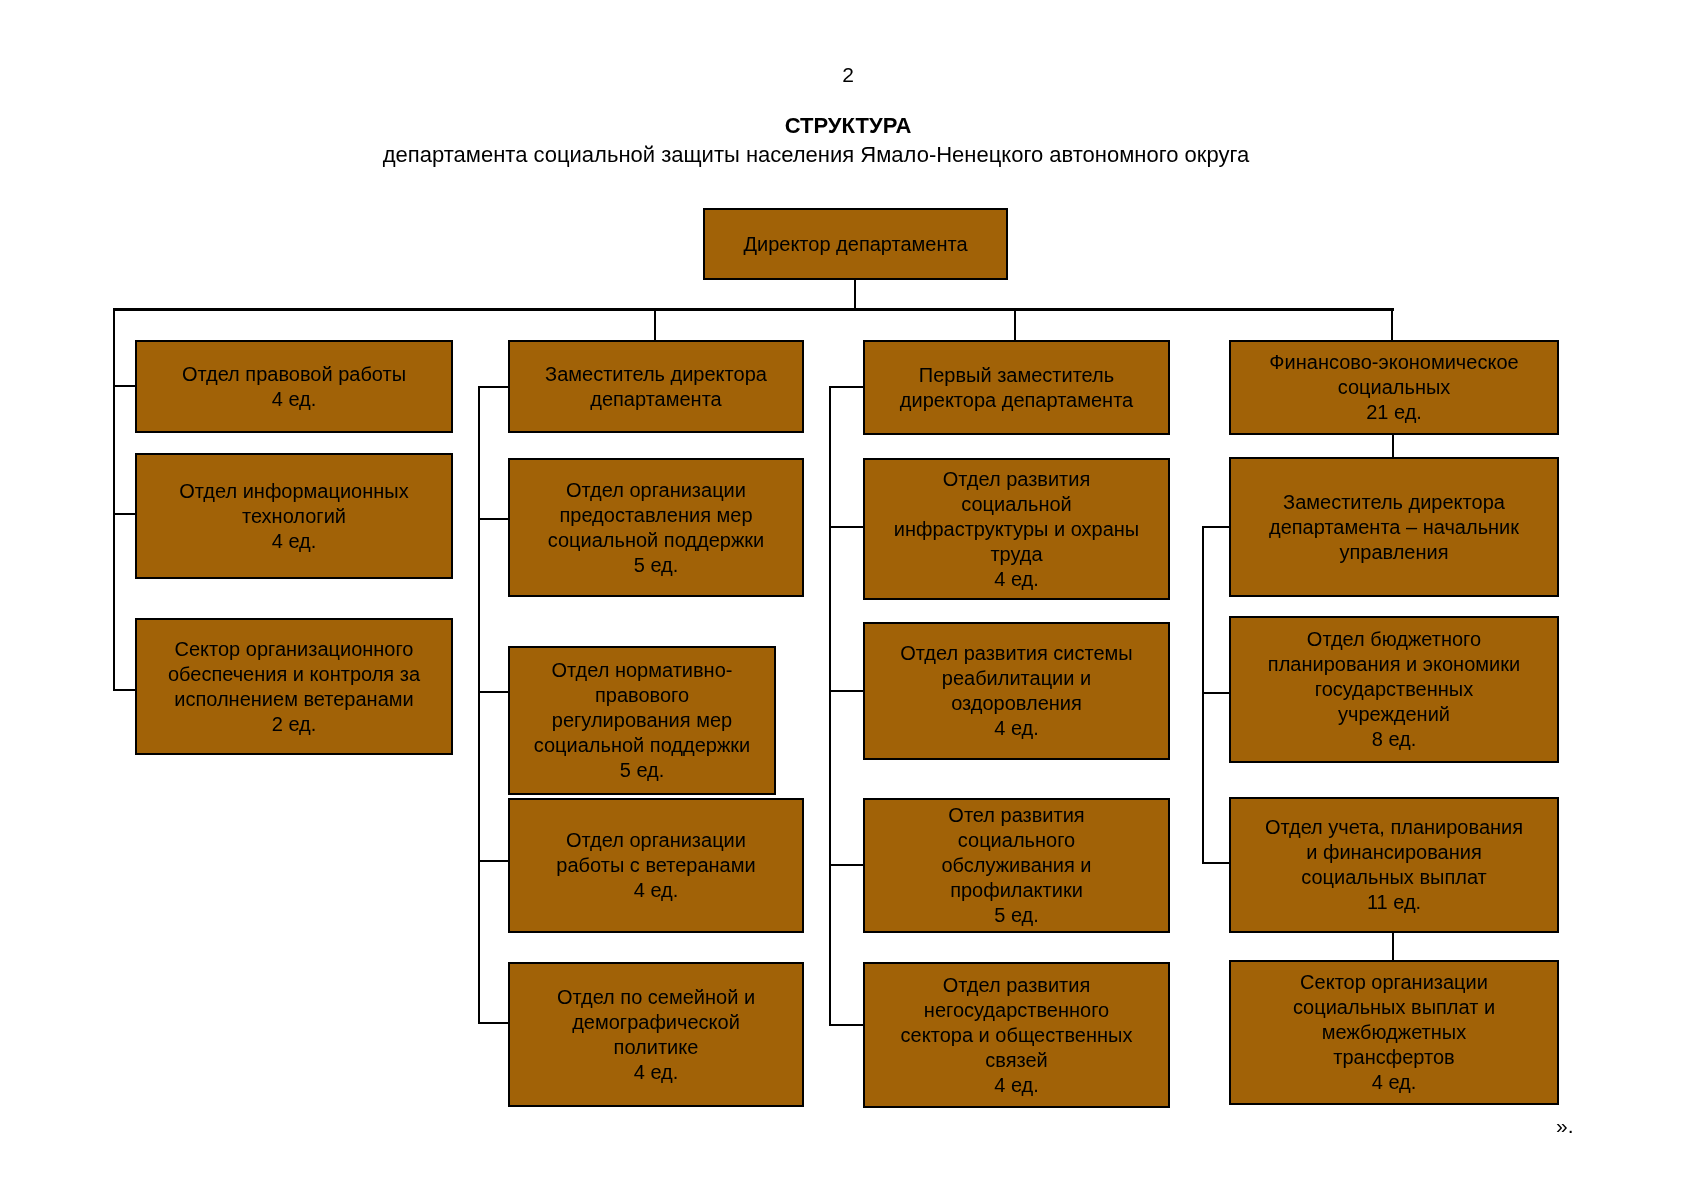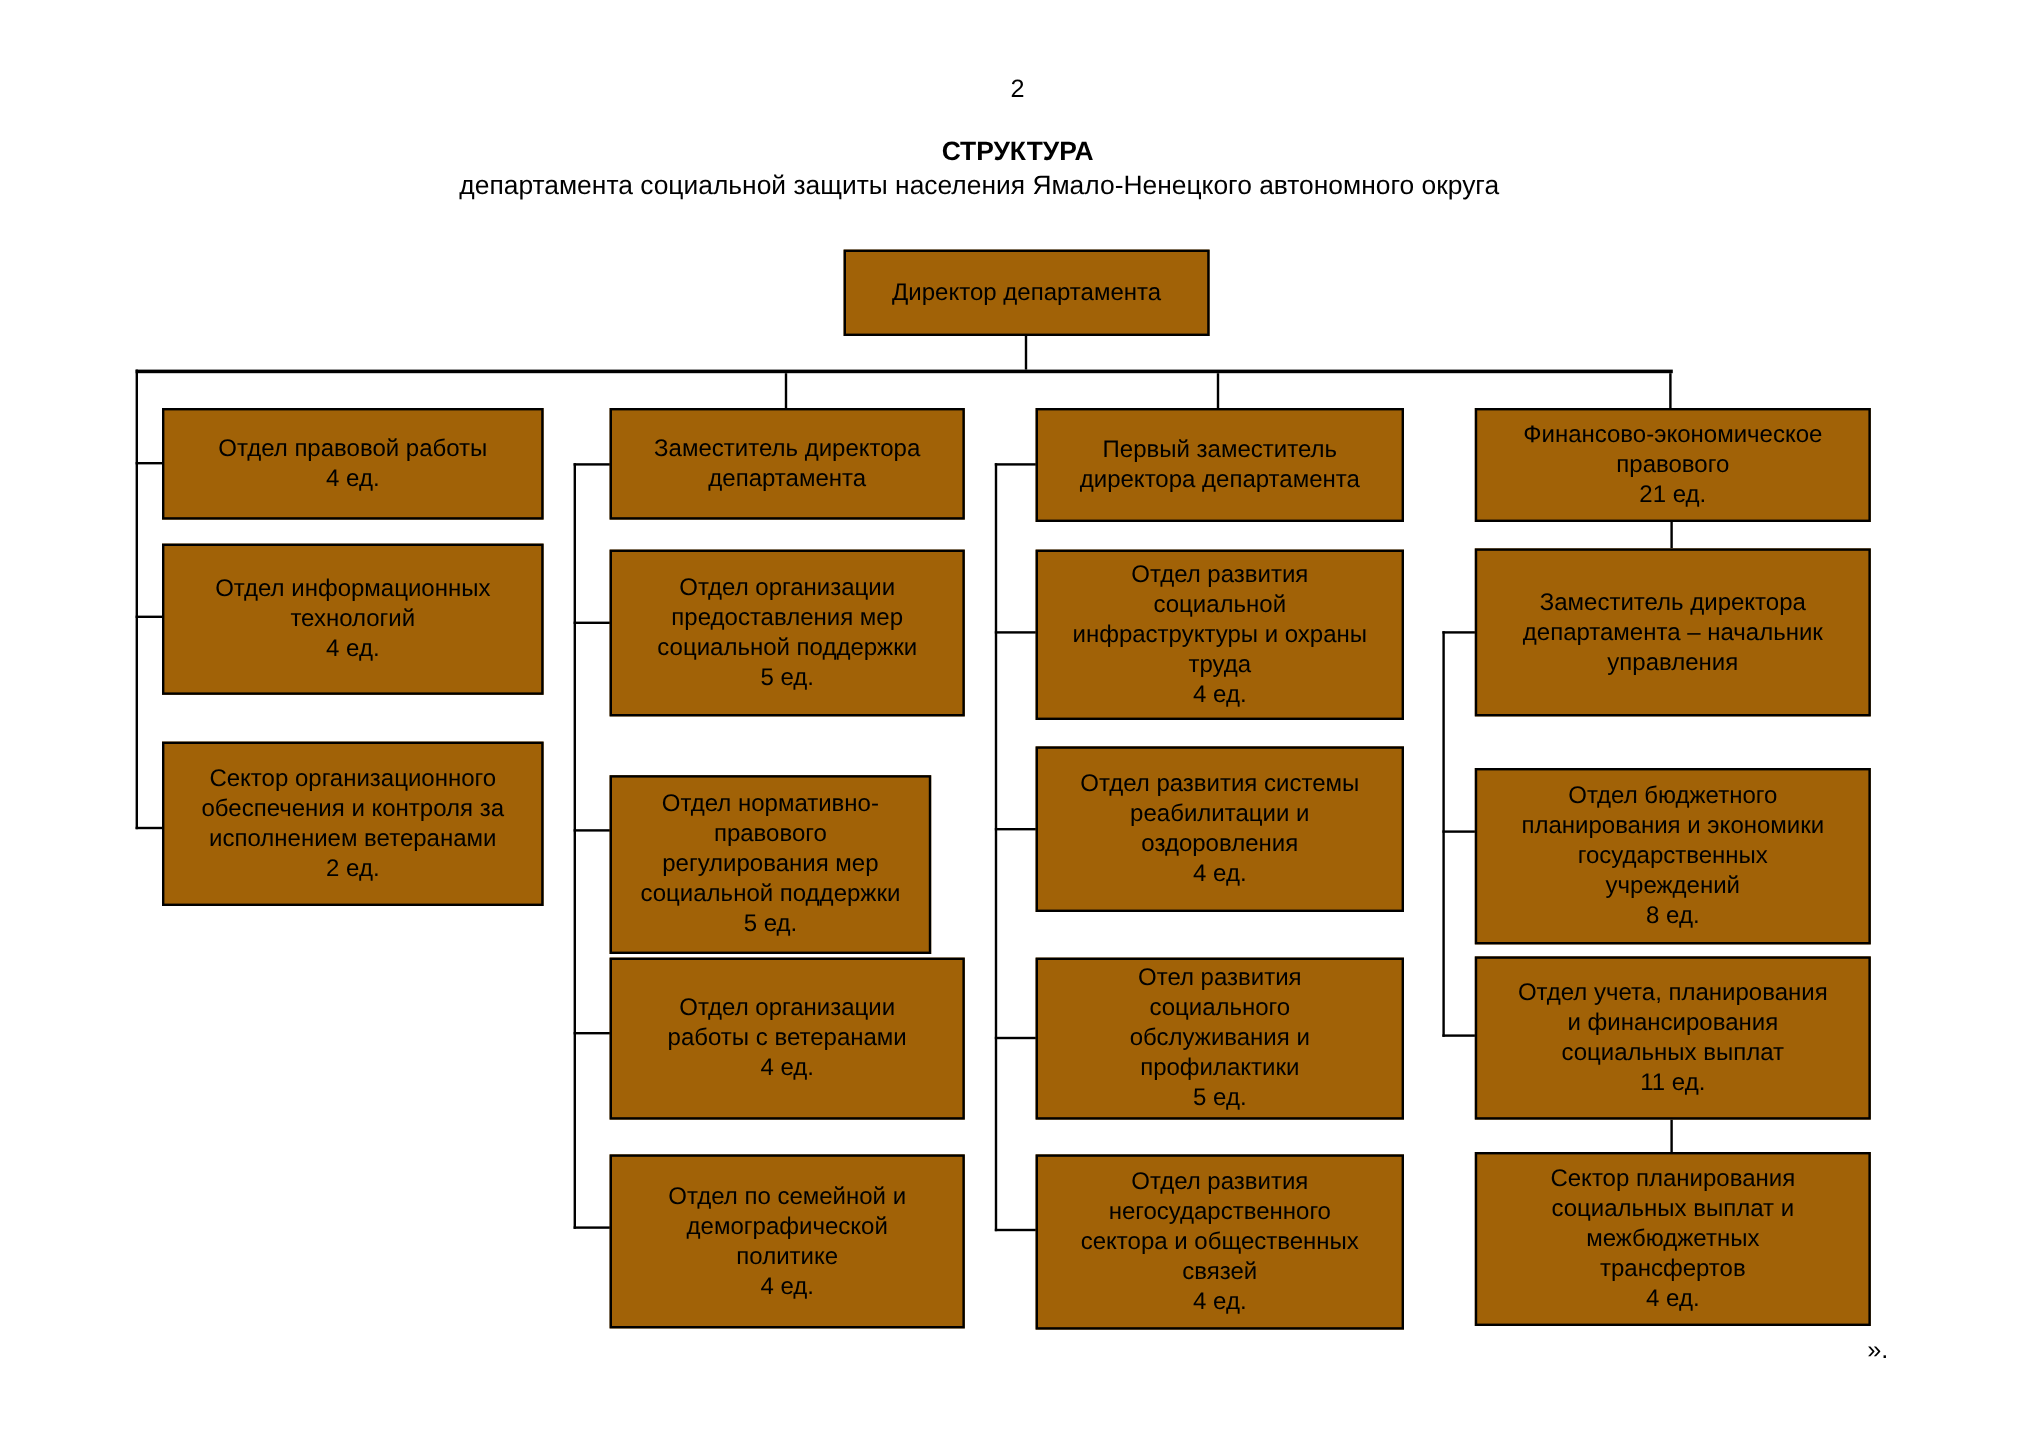--- a/index.html
+++ b/index.html
@@ -158,43 +158,43 @@
   <div class="box" style="left:863px;top:962px;width:307px;height:146px">
     <div class="box-name">Отдел развития
 негосударственного
 сектора и общественных
 связей</div>
     <div class="box-count">4 ед.</div>
   </div>
 
   <div class="box" style="left:1229px;top:340px;width:330px;height:95px">
     <div class="box-name">Финансово-экономическое
-правового</div>
+социальных</div>
     <div class="box-count">21 ед.</div>
   </div>
   <div class="box" style="left:1229px;top:457px;width:330px;height:140px">
     <div class="box-name">Заместитель директора
 департамента – начальник
 управления</div>
   </div>
-  <div class="box" style="left:1229px;top:640px;width:330px;height:147px">
+  <div class="box" style="left:1229px;top:616px;width:330px;height:147px">
     <div class="box-name">Отдел бюджетного
 планирования и экономики
 государственных
 учреждений</div>
     <div class="box-count">8 ед.</div>
   </div>
   <div class="box" style="left:1229px;top:797px;width:330px;height:136px">
     <div class="box-name">Отдел учета, планирования
 и финансирования
 социальных выплат</div>
     <div class="box-count">11 ед.</div>
   </div>
   <div class="box" style="left:1229px;top:960px;width:330px;height:145px">
-    <div class="box-name">Сектор планирования
+    <div class="box-name">Сектор организации
 социальных выплат и
 межбюджетных
 трансфертов</div>
     <div class="box-count">4 ед.</div>
   </div>
 
   <div class="closing-mark">».</div>
 
 </div>
 

